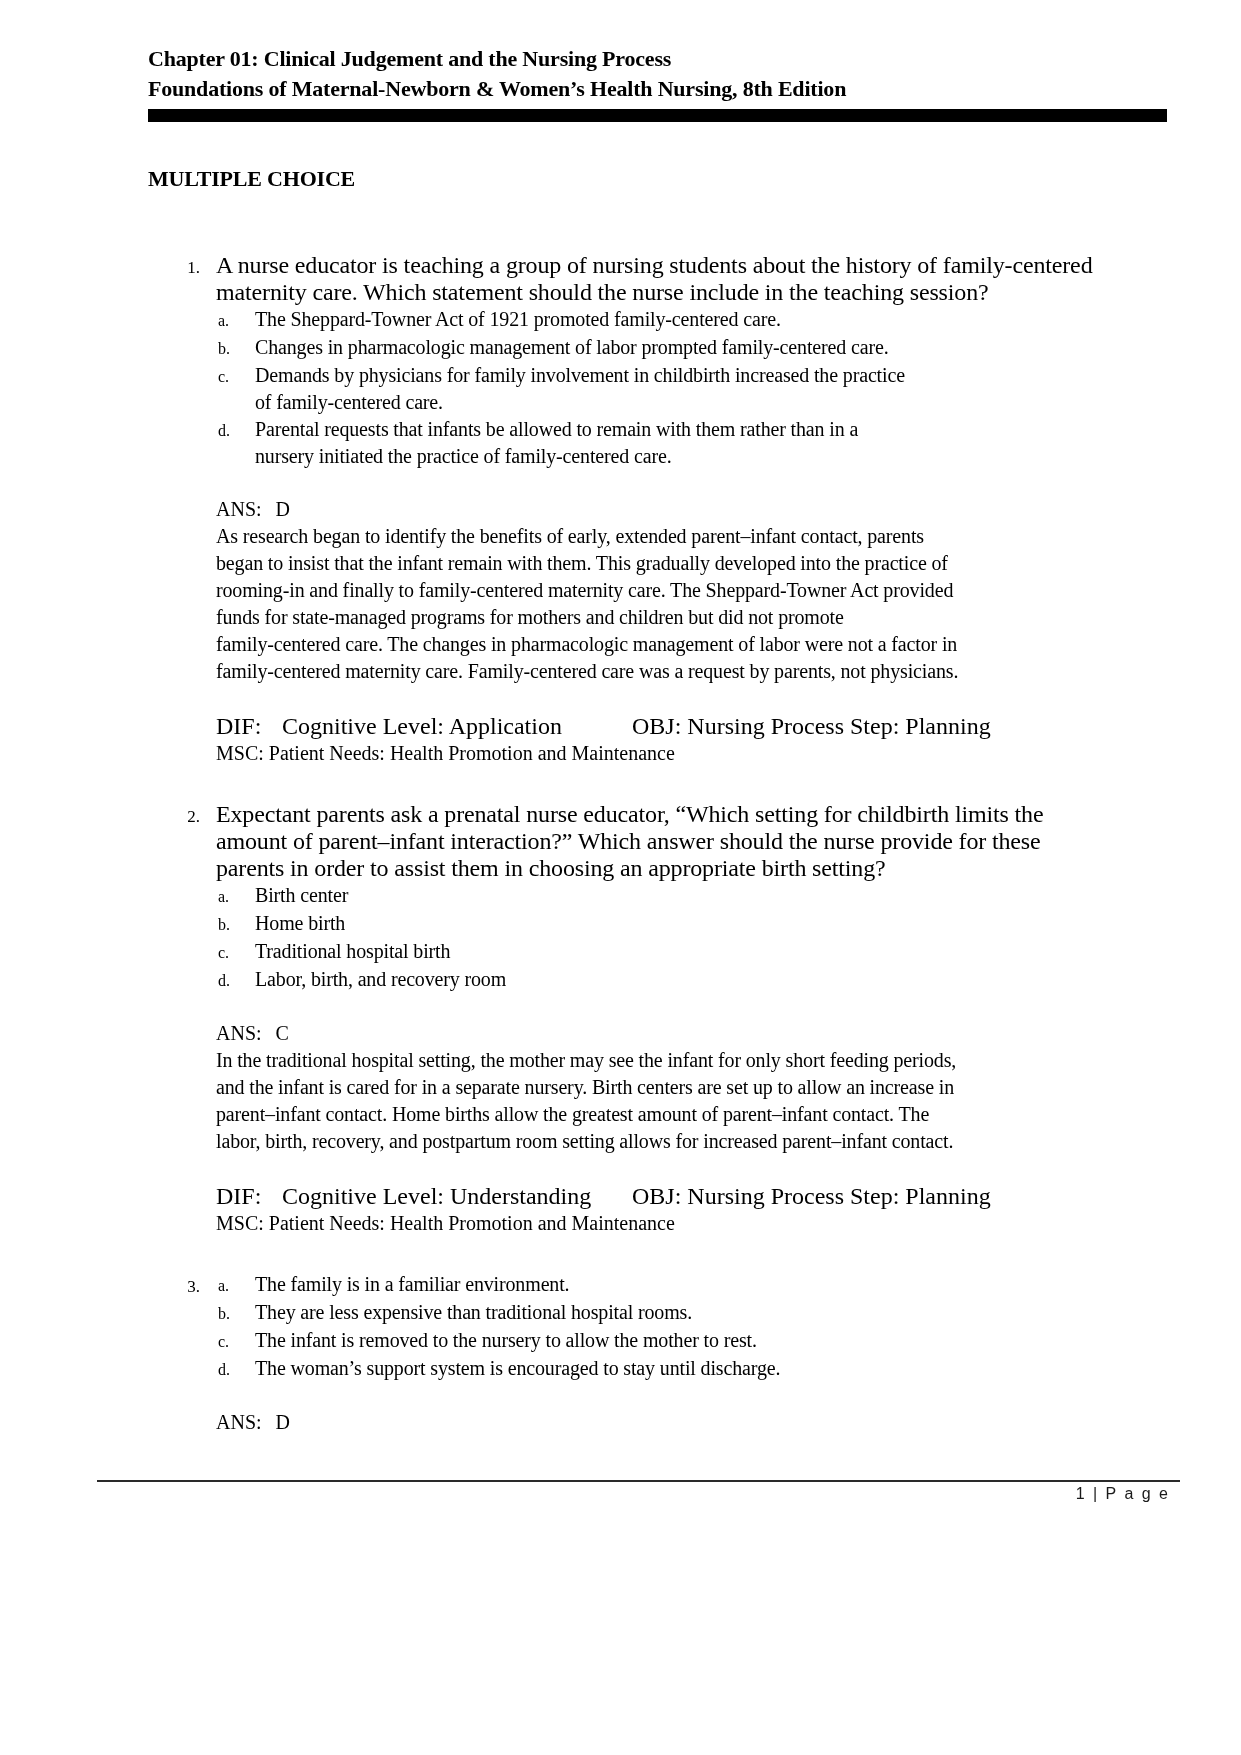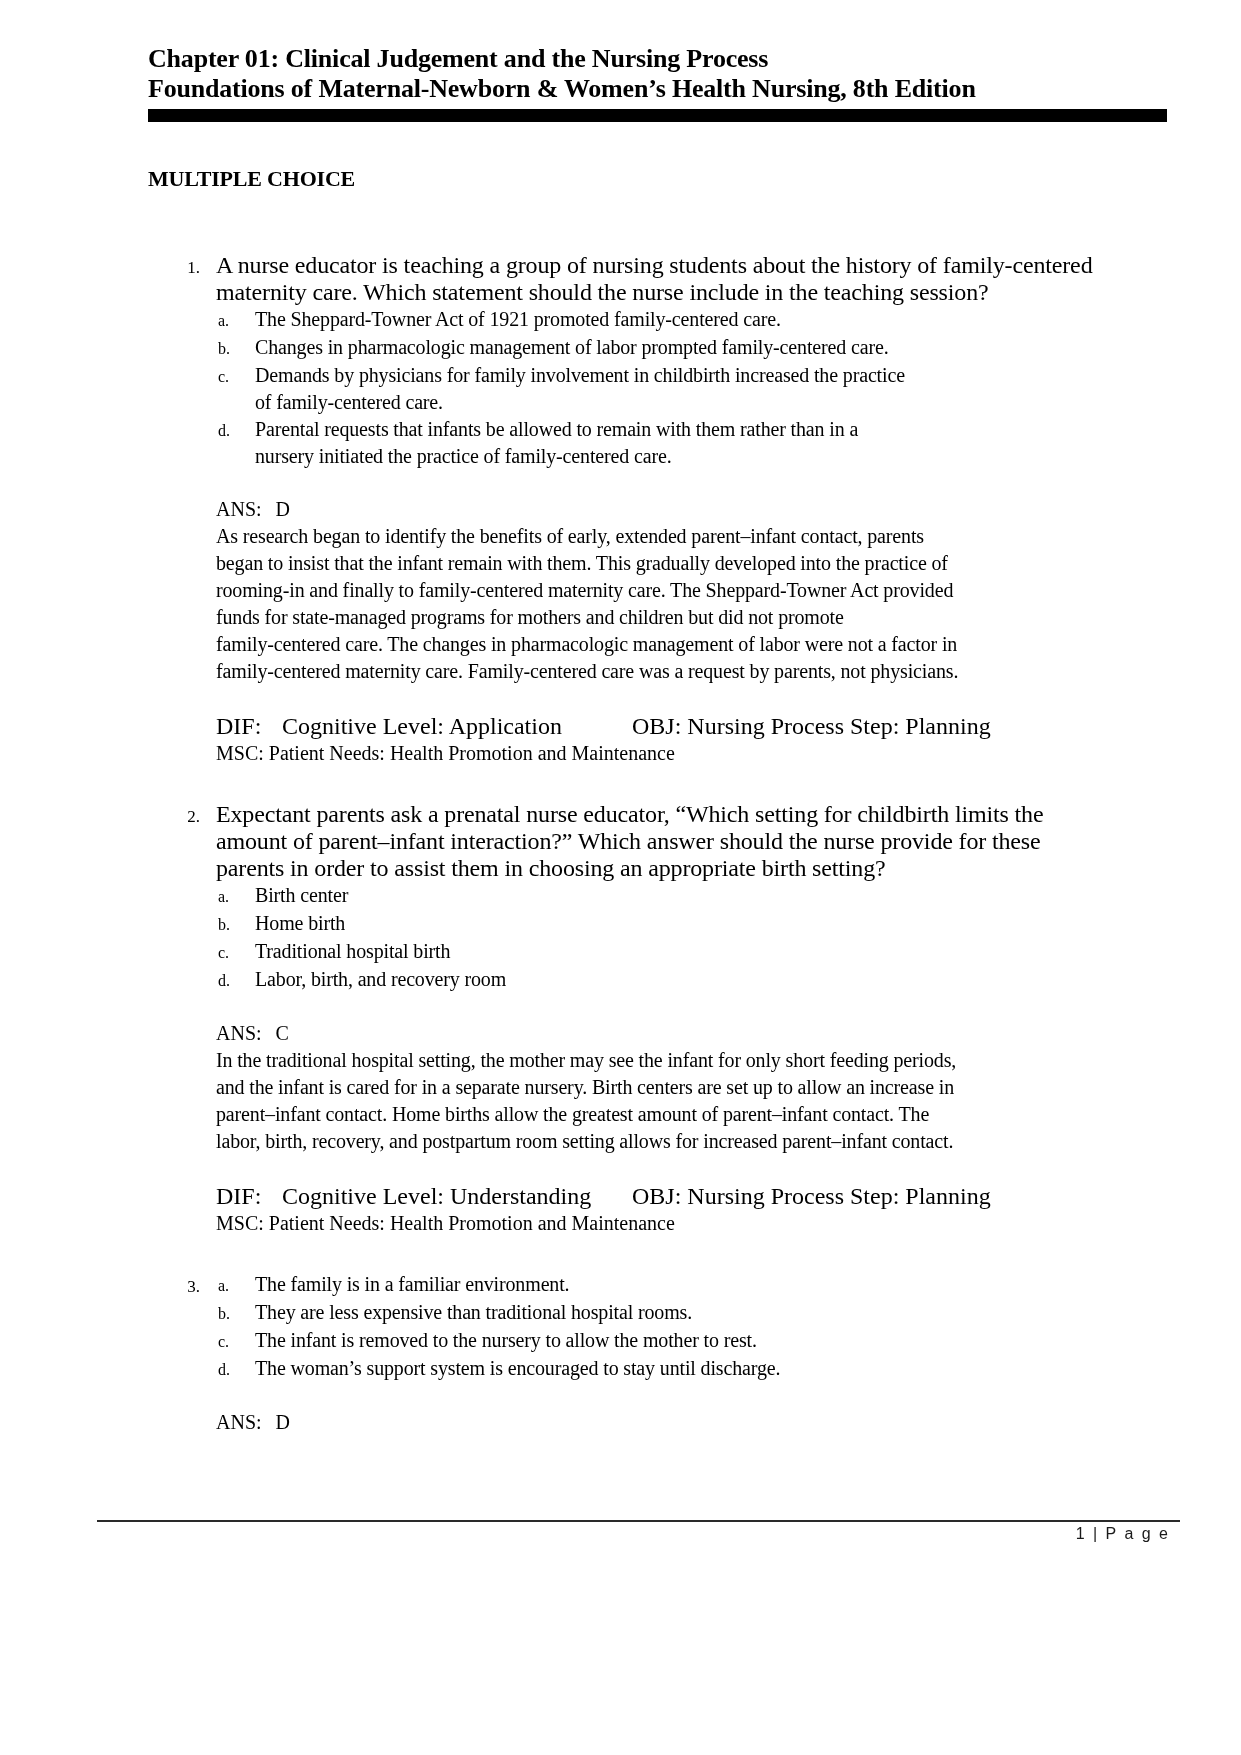--- a/index.html
+++ b/index.html
@@ -13,21 +13,21 @@
     overflow: hidden;
   }
 
   
   .page-header {
     margin: 44px 74px 0 148px;
     width: 1019px;
   }
   .title-line {
     font-weight: bold;
-    font-size: 26px;
+    font-size: 22px;
     line-height: 30px;
     letter-spacing: -0.2px;
     white-space: nowrap;
   }
   .header-rule {
     margin-top: 5px;
     height: 13px;
     background: #000000;
     width: 1019px;
   }
@@ -105,21 +105,21 @@
   .obj-value { flex: 1; }
   .msc-row {
     font-size: 20px;
     line-height: 27px;
   }
 
   
   .page-footer {
     position: absolute;
     left: 97px;
-    top: 1520px;
+    top: 1480px;
     width: 1083px;
     border-top: 2px solid #2a2a2a;
   }
   .page-num {
     margin-top: 3px;
     text-align: right;
     padding-right: 10px;
     font-family: "Liberation Sans", sans-serif;
     font-size: 16px;
     letter-spacing: 2px;

